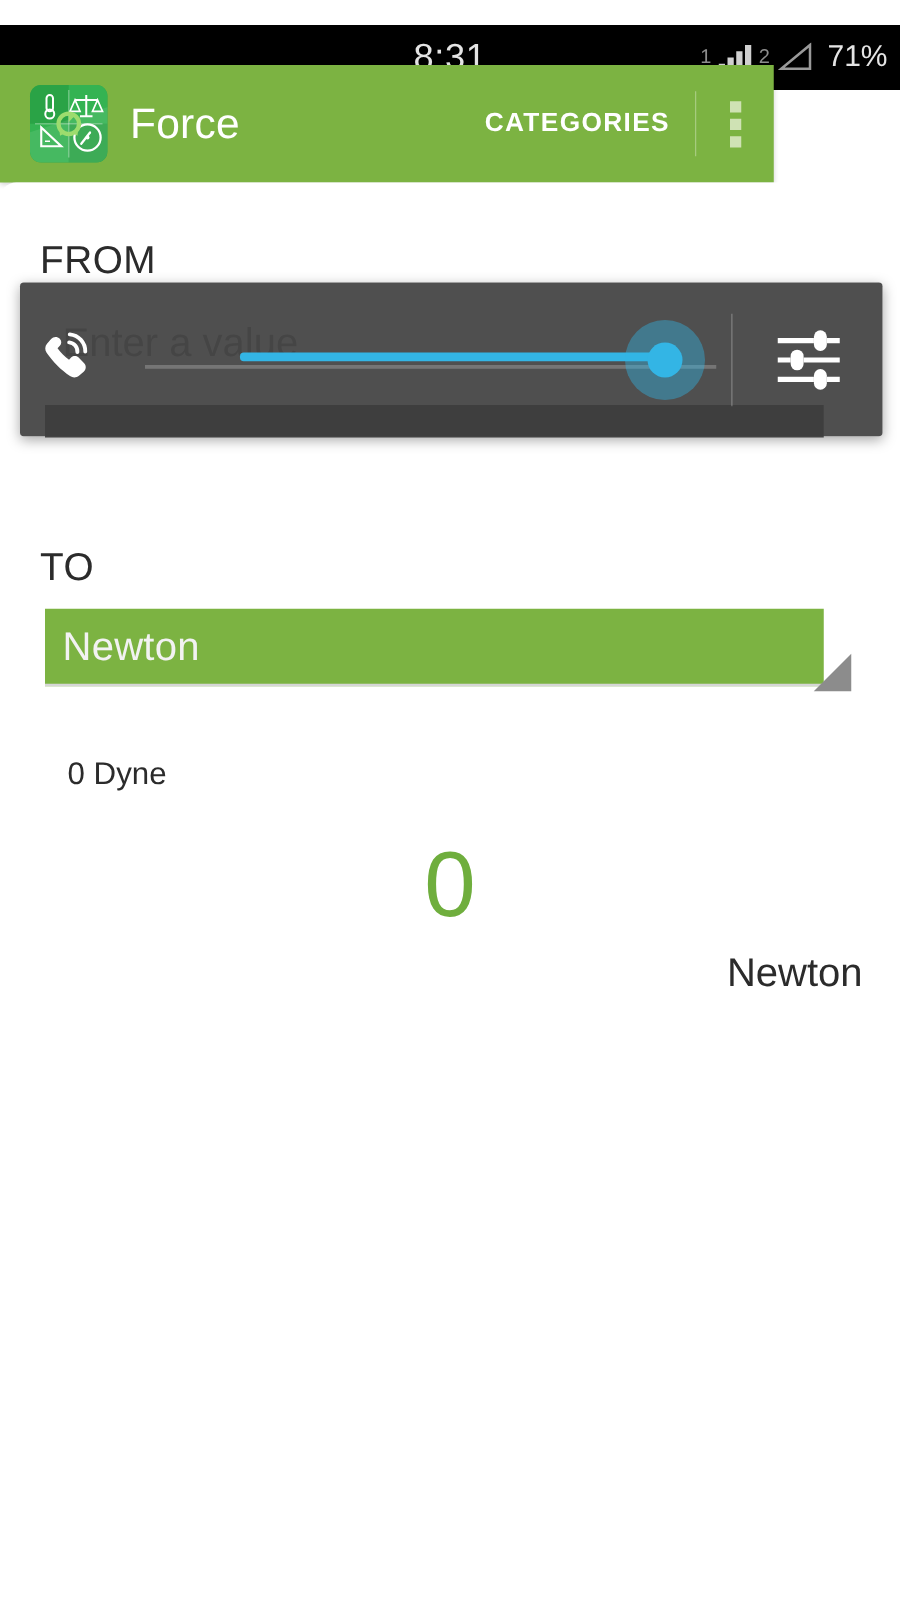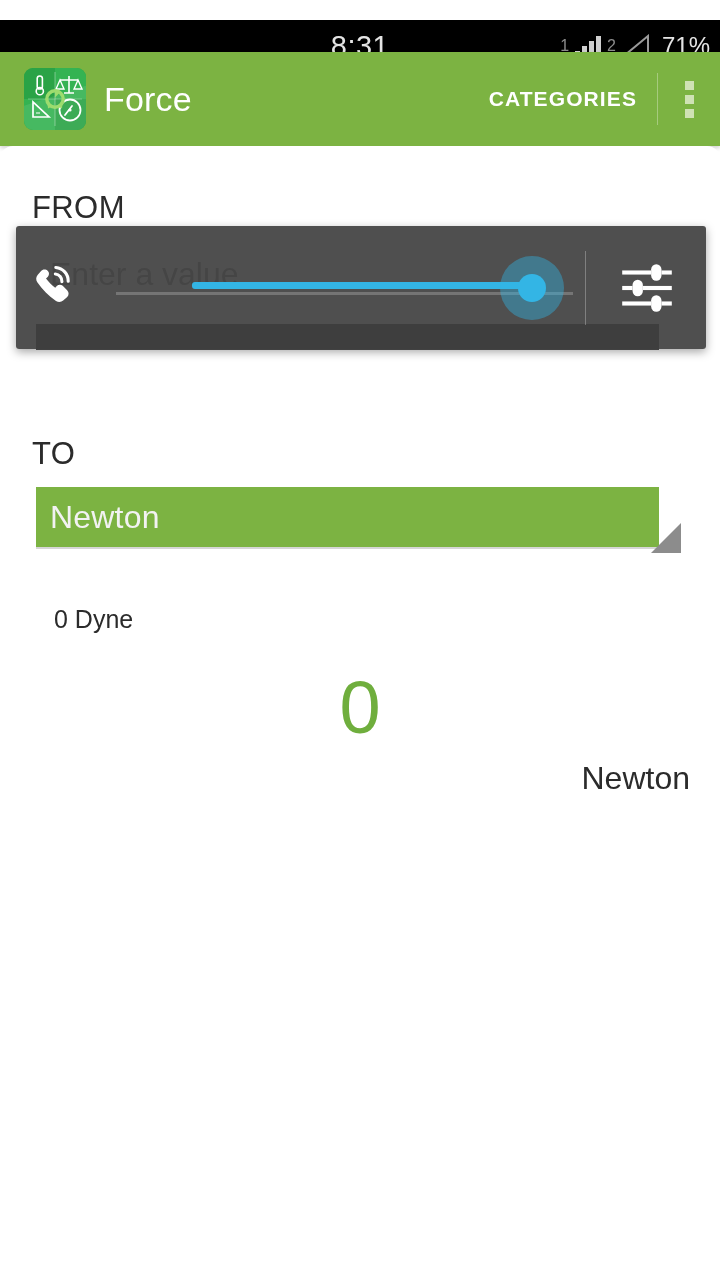--- a/index.html
+++ b/index.html
@@ -30,21 +30,21 @@
   .sig-bars { display: flex; align-items: flex-end; gap: 2px; height: 22px; }
   .sig-bars i { display: block; width: 5px; background: #d0d0d0; }
   .sig-bars i:nth-child(1) { height: 6px; }
   .sig-bars i:nth-child(2) { height: 11px; }
   .sig-bars i:nth-child(3) { height: 16px; }
   .sig-bars i:nth-child(4) { height: 21px; }
   .battery-pct { font-size: 24px; color: #e4e4e4; margin-left: 6px; letter-spacing: 0px; }
 
   
   .action-bar {
-    position: absolute; left: 0; top: 52px; width: 720px; height: 94px;
+    position: absolute; left: 0; top: 52px; width: 619px; height: 94px;
     background: #7cb342;
     display: flex; align-items: center;
     box-shadow: 0 2px 4px rgba(0,0,0,0.18);
   }
   .app-icon {
     width: 62px; height: 62px; margin-left: 24px;
     border-radius: 9px; background: #2ea84a;
     position: relative; overflow: hidden; flex: 0 0 auto;
   }
   .app-icon .quad {

